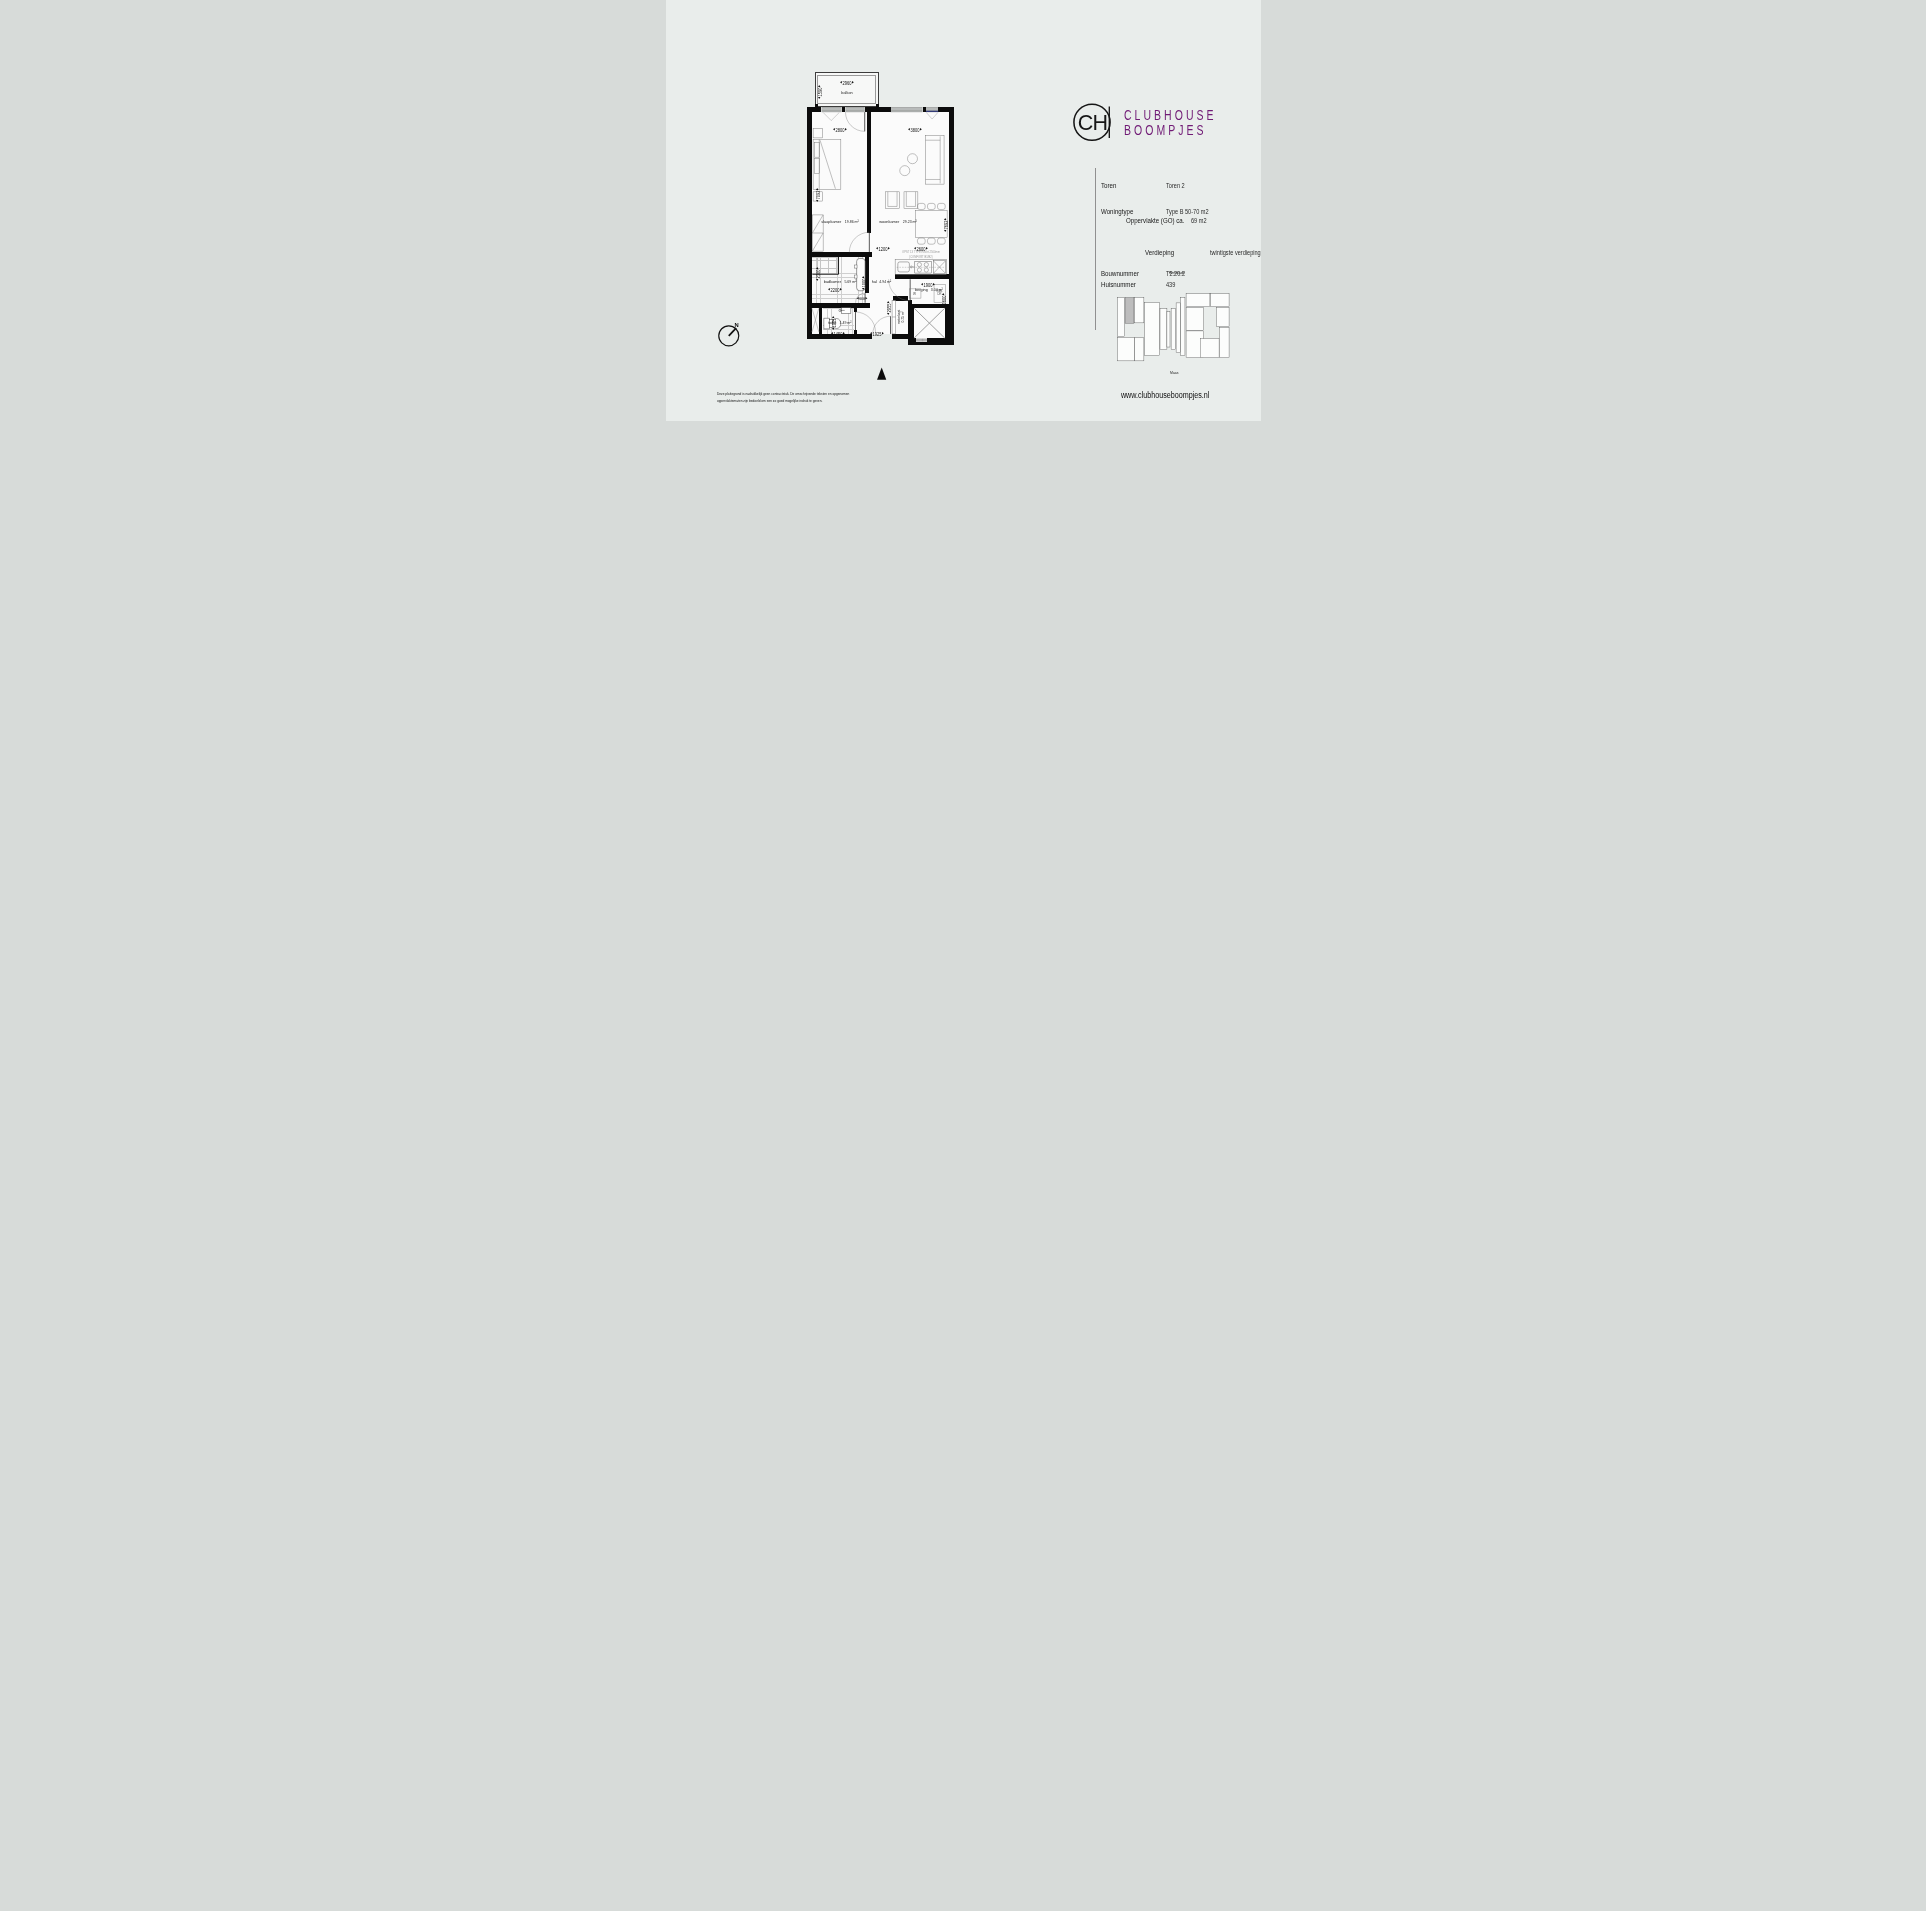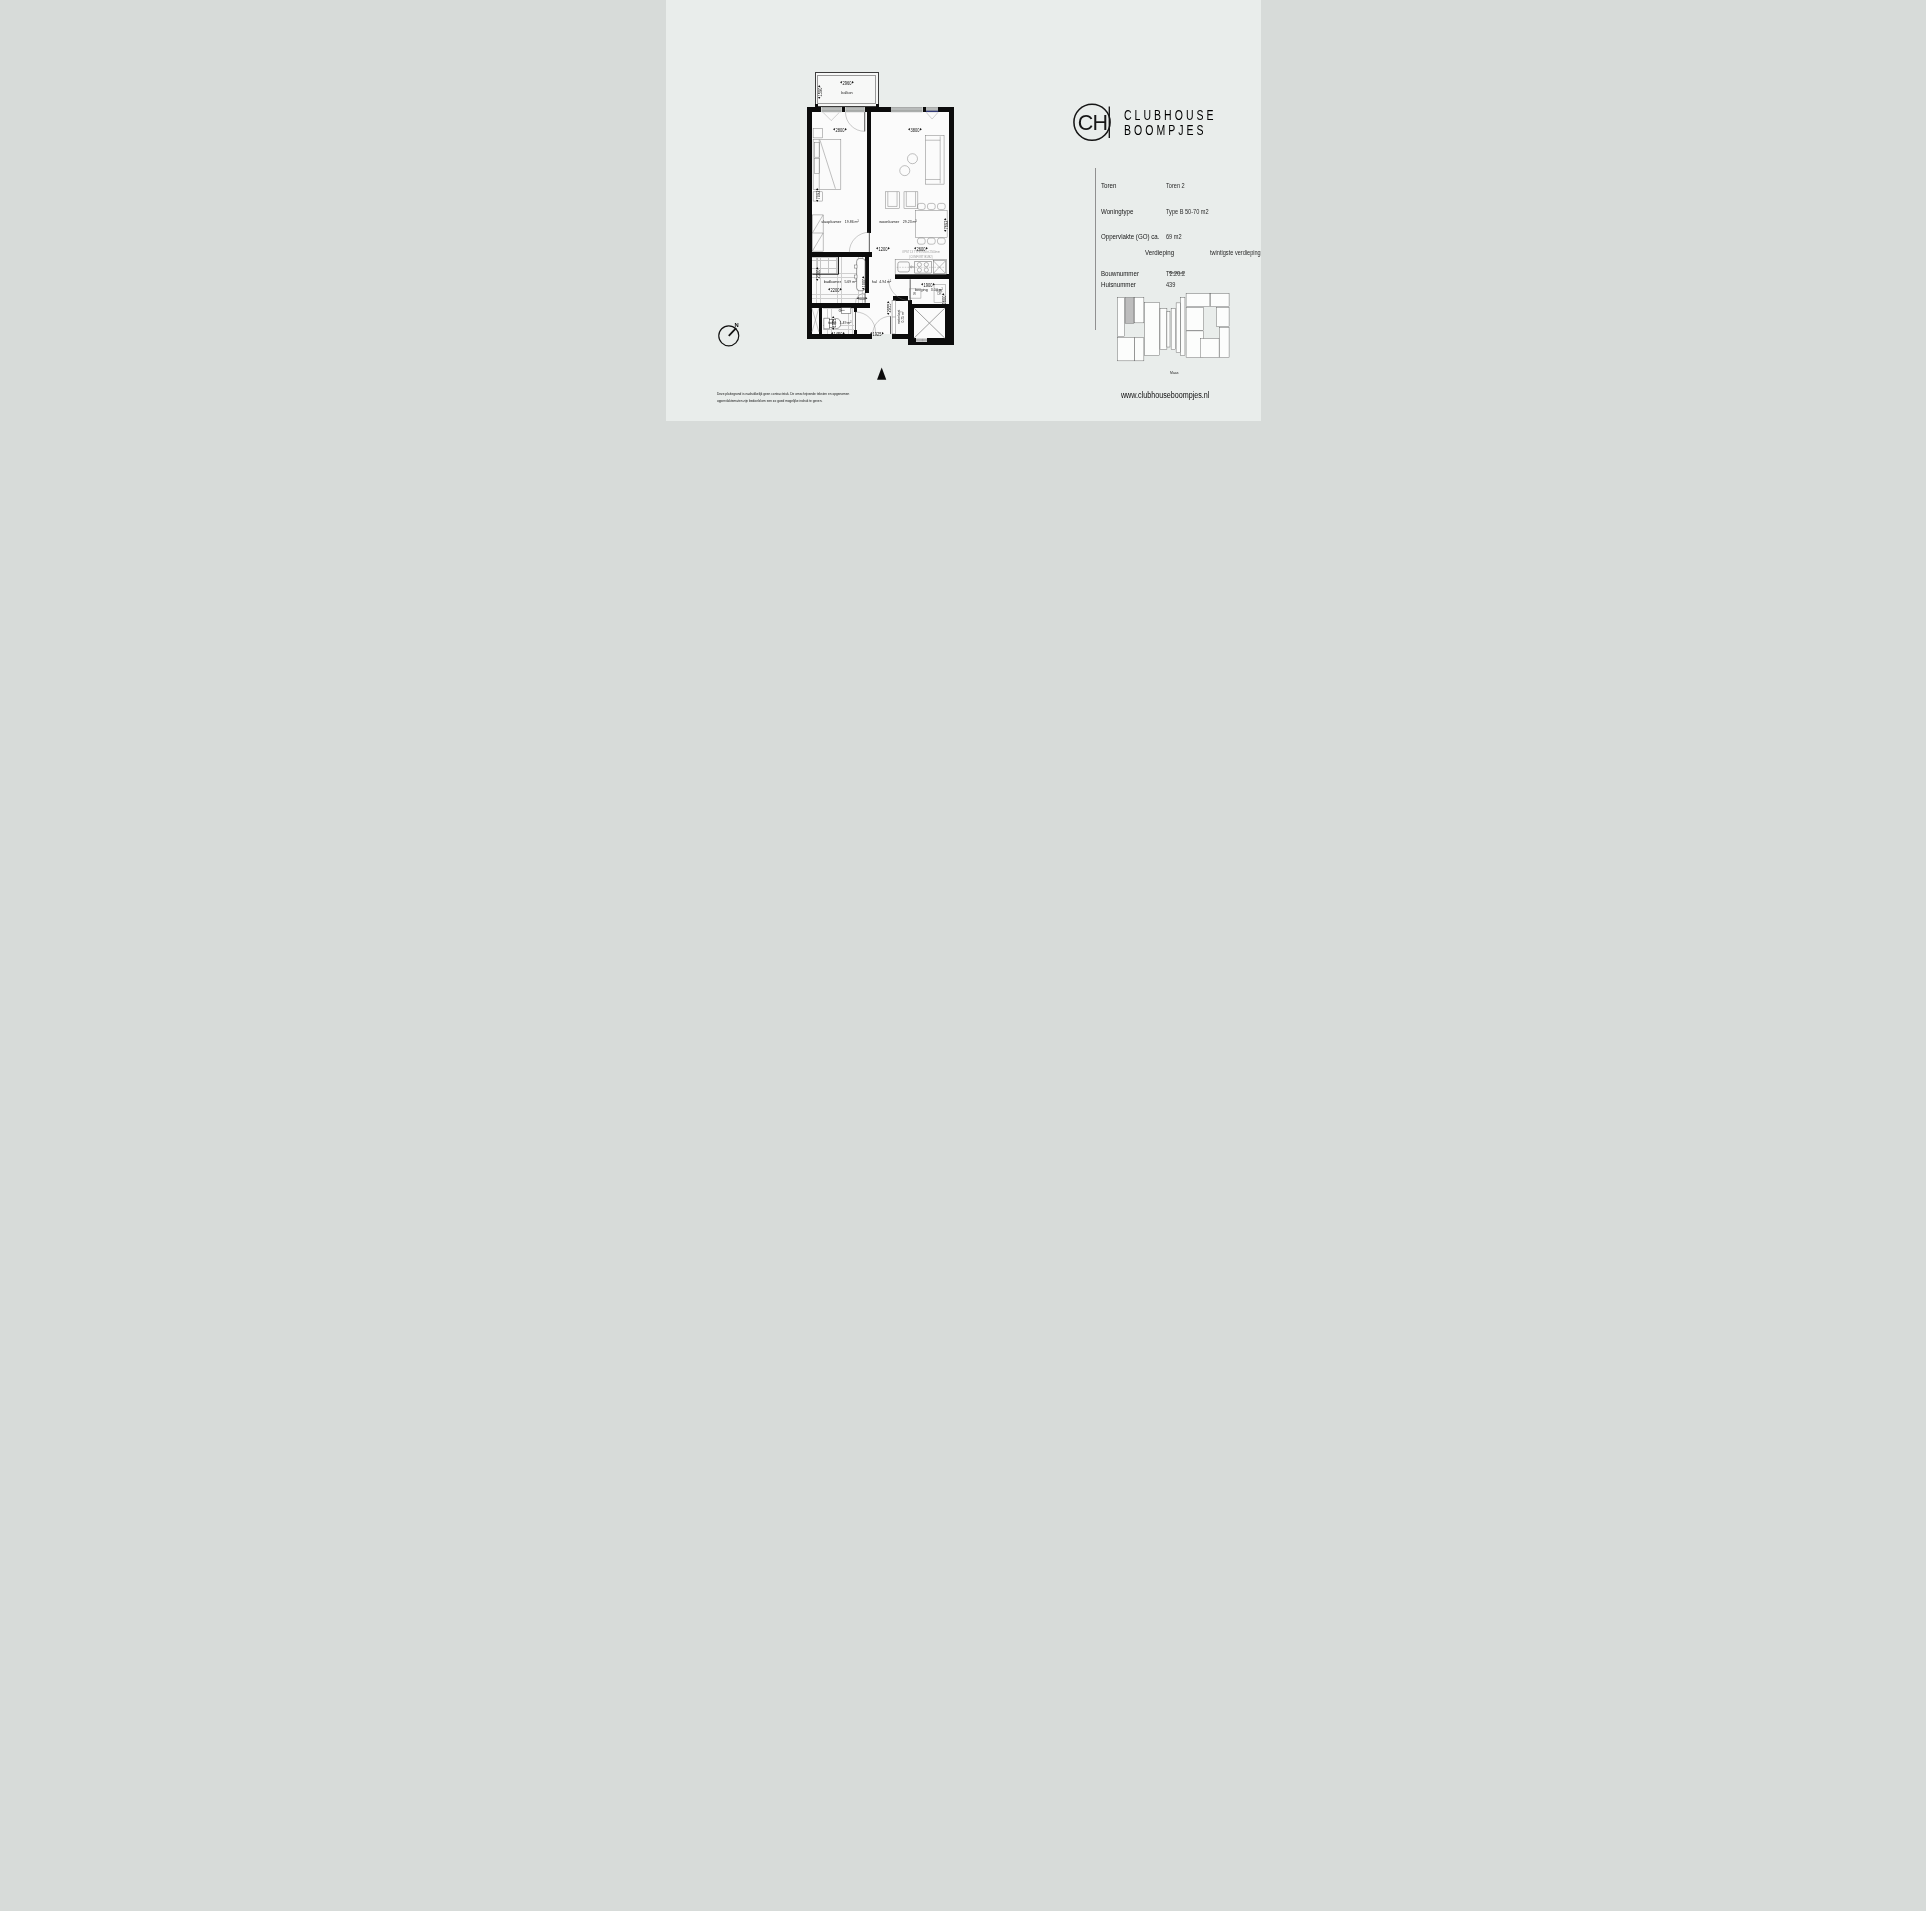--- a/index.html
+++ b/index.html
@@ -328,37 +328,37 @@
       </span></div>
 
   <div class="abs" style="left:69px;top:322px;font-size:5.8px;font-weight:700;color:#111;">N</div>
 
   <svg class="abs" style="left:401px;top:98px;" width="50" height="50" viewBox="0 0 130 130">
     <circle cx="65" cy="63" r="47" fill="none" stroke="#161616" stroke-width="4"></circle>
     <text x="28" y="83" font-size="56" font-weight="300" fill="#161616">C</text>
     <text x="66" y="83" font-size="56" font-weight="300" fill="#161616">H</text>
     <path d="M110 22 V104" stroke="#161616" stroke-width="3.5"></path>
   </svg>
-  <div class="abs" style="left:458px;top:108px;color:#000000;font-size:14.6px;font-weight:500;line-height:15px;">
+  <div class="abs" style="left:458px;top:108px;color:#701a75;font-size:14.6px;font-weight:500;line-height:15px;">
     <div class="cond" style="letter-spacing:4.2px;transform:scaleX(0.72);">CLUBHOUSE</div>
     <div class="cond" style="letter-spacing:4.2px;transform:scaleX(0.72);">BOOMPJES</div>
   </div>
 
   <div class="abs" style="left:429px;top:168px;width:0.6px;height:162px;background:#909090;"></div>
 
   <div>
     <div class="irow" style="top:181px;">
       <span class="lab"><span class="cond">Toren</span></span>
       <span class="val"><span class="cond">Toren 2</span></span>
     </div>
     <div class="irow" style="top:207px;">
       <span class="lab"><span class="cond">Woningtype</span></span>
       <span class="val"><span class="cond">Type B 50-70 m2</span></span>
     </div>
-    <div class="irow" style="top:232px;">
+    <div class="irow" style="top:216px;margin-left:25px;">
       <span class="lab"><span class="cond">Oppervlakte (GO) ca.</span></span>
       <span class="val"><span class="cond">69 m2</span></span>
     </div>
     <div class="irow" style="top:248px;margin-left:44px;">
       <span class="lab"><span class="cond">Verdieping</span></span>
       <span class="val"><span class="cond">twintigste verdieping</span></span>
     </div>
     <div class="irow" style="top:269px;">
       <span class="lab"><span class="cond">Bouwnummer</span></span>
       <span class="val"><span class="cond">T2.20.2</span></span>

